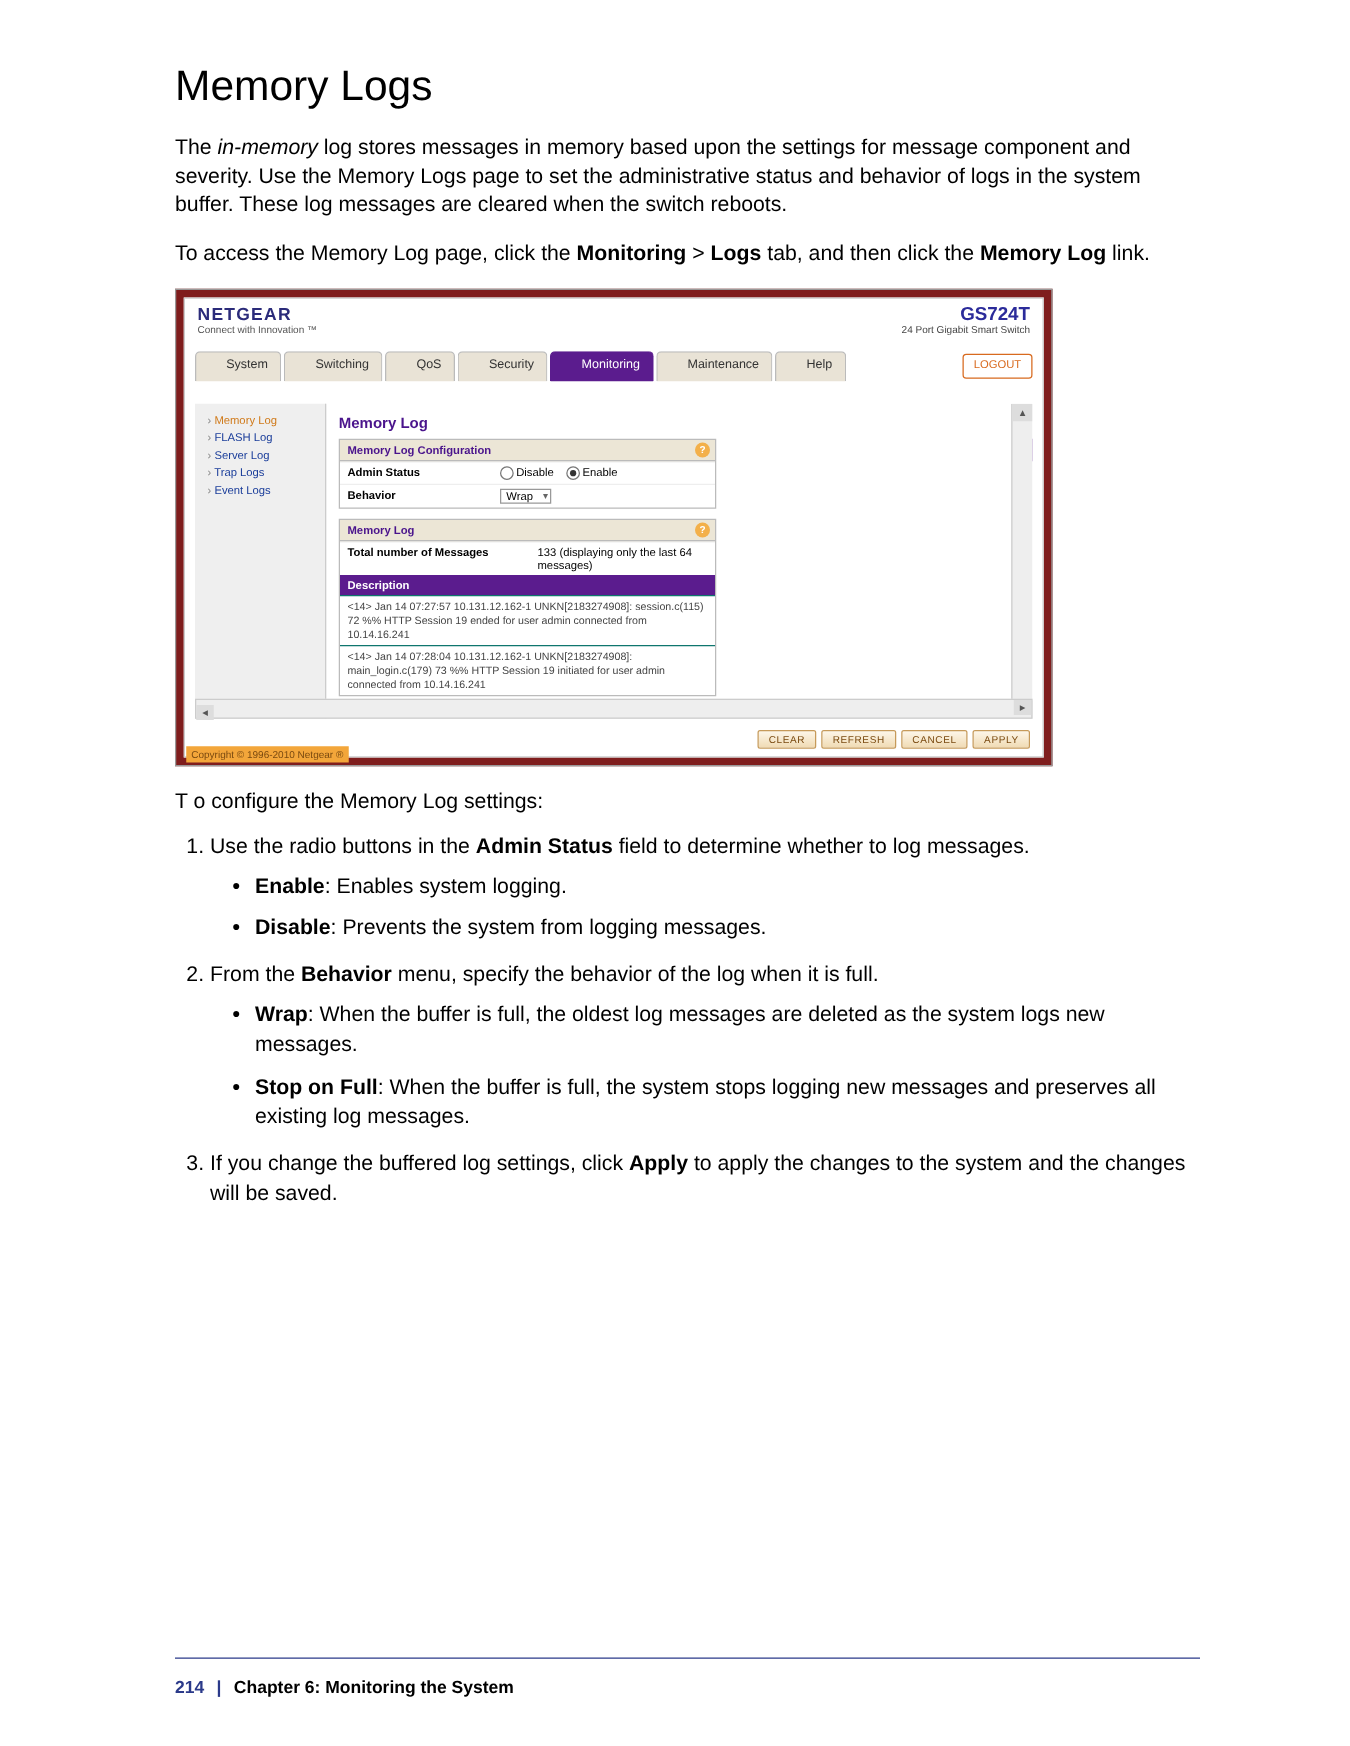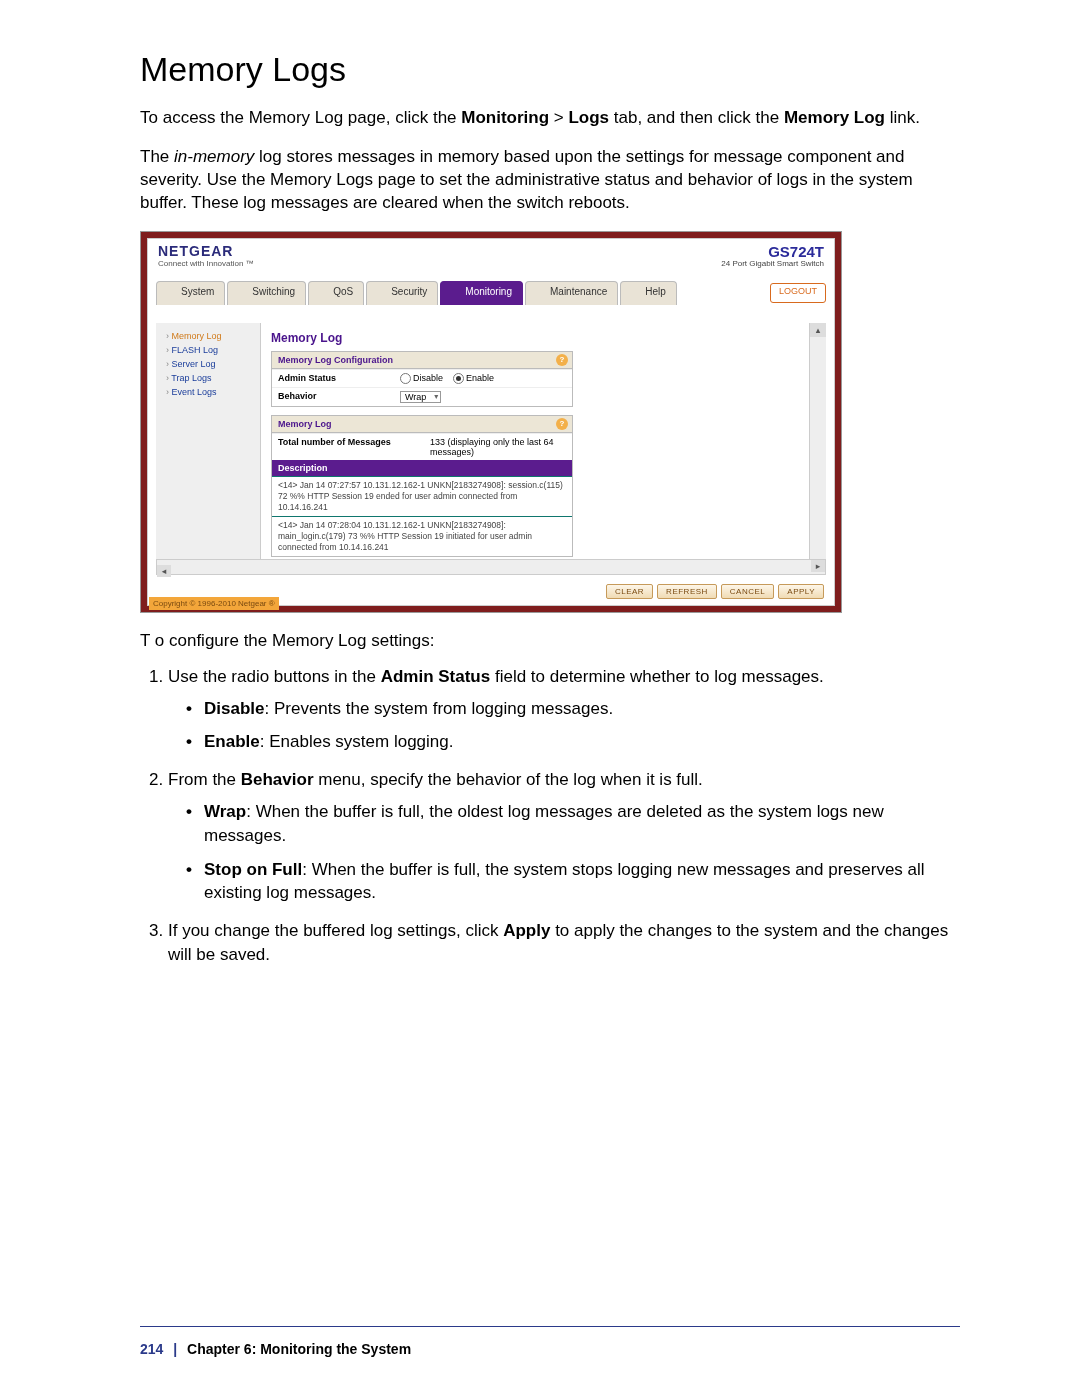--- a/index.html
+++ b/index.html
@@ -67,24 +67,24 @@
 </style>
 </head>
 <body>
 
 <div class="page">
 
   <h1>Memory Logs</h1>
 
   <div class="body-text">
     <p>
-      <span>To access the Memory Log page, click the </span><span class="bold">Monitoring</span><span> &gt; </span><span class="bold">Logs</span><span> tab, and then click the </span><span class="bold">Memory Log</span><span> link.</span>
+      <span>The </span><span class="em">in-memory</span><span> log stores messages in memory based upon the settings for message component and severity. Use the Memory Logs page to set the administrative status and behavior of logs in the system buffer. These log messages are cleared when the switch reboots.</span>
     </p>
     <p>
-      <span>The </span><span class="em">in-memory</span><span> log stores messages in memory based upon the settings for message component and severity. Use the Memory Logs page to set the administrative status and behavior of logs in the system buffer. These log messages are cleared when the switch reboots.</span>
+      <span>To access the Memory Log page, click the </span><span class="bold">Monitoring</span><span> &gt; </span><span class="bold">Logs</span><span> tab, and then click the </span><span class="bold">Memory Log</span><span> link.</span>
     </p>
   </div>
 
   <div class="screenshot">
     <div class="ss-inner">
       <div class="ss-top">
         <div class="ss-netgear">NETGEAR</div>
         <div class="ss-tagline">Connect with Innovation ™</div>
         <div class="ss-model">GS724T</div>
         <div class="ss-model-sub">24 Port Gigabit Smart Switch</div>
@@ -158,22 +158,22 @@
     </div>
     <div class="ss-copy">Copyright © 1996-2010 Netgear ®</div>
   </div>
 
   <div class="after-shot">T o configure the Memory Log settings:</div>
 
   <ol class="steps">
     <li>
       <span>Use the radio buttons in the </span><span class="bold">Admin Status</span><span> field to determine whether to log messages.</span>
       <ul class="bullets">
+        <li><span class="bold">Enable</span><span>: Enables system logging.</span></li>
         <li><span class="bold">Disable</span><span>: Prevents the system from logging messages.</span></li>
-        <li><span class="bold">Enable</span><span>: Enables system logging.</span></li>
       </ul>
     </li>
     <li>
       <span>From the </span><span class="bold">Behavior</span><span> menu, specify the behavior of the log when it is full.</span>
       <ul class="bullets">
         <li><span class="bold">Wrap</span><span>: When the buffer is full, the oldest log messages are deleted as the system logs new messages.</span></li>
         <li><span class="bold">Stop on Full</span><span>: When the buffer is full, the system stops logging new messages and preserves all existing log messages.</span></li>
       </ul>
     </li>
     <li>

